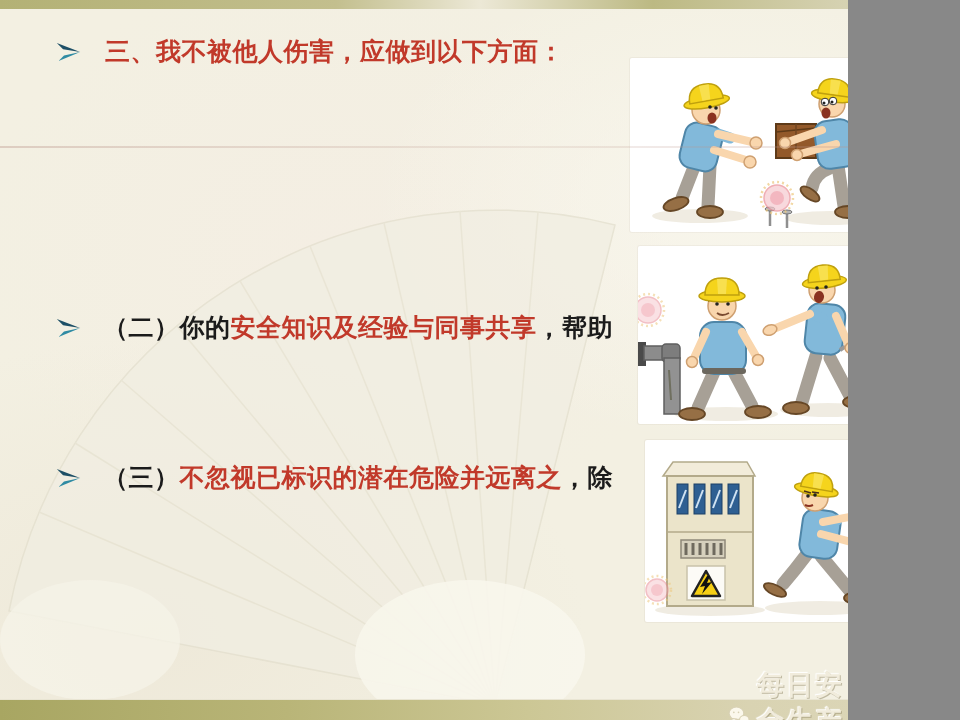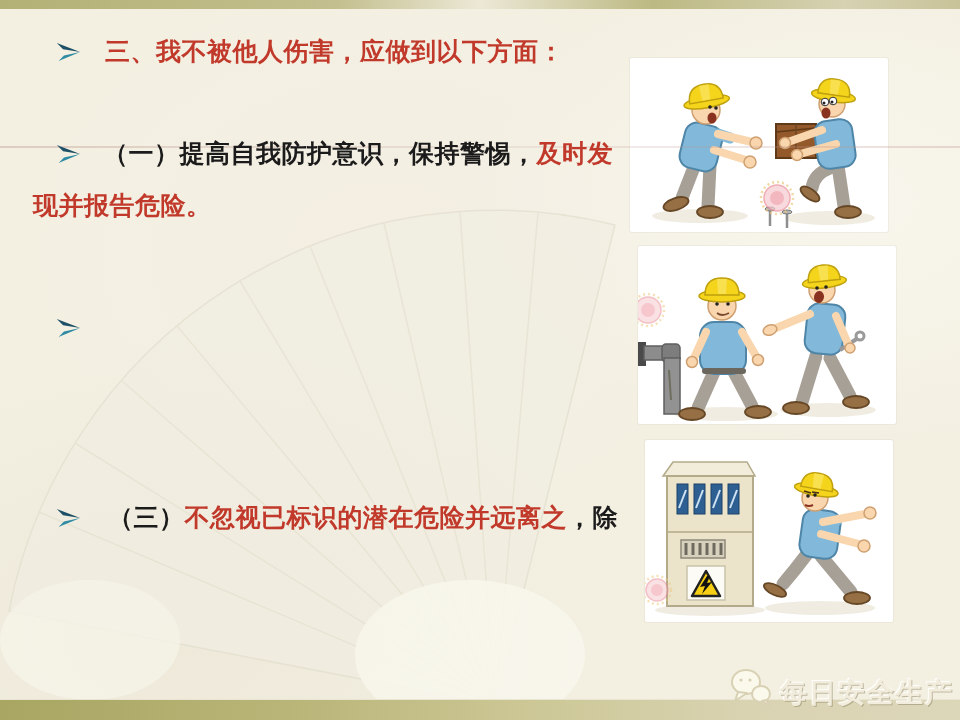--- a/index.html
+++ b/index.html
@@ -1,17 +1,17 @@
 <!DOCTYPE html>
 <html><head>
 <meta charset="utf-8">
 <style>
   html,body{margin:0;padding:0;background:#888;}
   .slide{
-    position:relative;width:960px;height:720px;overflow:hidden;
+    position:relative;width:848px;height:720px;overflow:hidden;
     font-family:"DejaVu Sans",sans-serif;
     background:
       radial-gradient(ellipse 620px 420px at 18% 88%, rgba(232,224,206,.45), transparent 70%),
       radial-gradient(ellipse 520px 340px at 88% 28%, rgba(250,248,240,.75), transparent 72%),
       radial-gradient(ellipse 500px 380px at 40% 35%, rgba(245,236,228,.5), transparent 75%),
       #f3f0e2;
   }
   .bar-top{
     position:absolute;left:0;top:0;width:960px;height:9px;z-index:8;
     background:linear-gradient(90deg,#b3b175 0%,#c3bf8e 35%,#ece8d6 50%,#bcb983 68%,#d6d2b2 88%,#c8c398 100%);
@@ -30,21 +30,21 @@
   .row .arr{position:absolute;left:22px;width:27px;height:22px;}
   .title-row{top:32px;}
   .title-row .arr{top:9px;}
   .title-text{
     margin:0;padding-left:72px;font-size:25px;line-height:40px;font-weight:bold;
     color:#c1392a;letter-spacing:.5px;
   }
   .bullet .line{margin:0;font-size:25px;line-height:52px;font-weight:bold;color:#1b1b1b;letter-spacing:.5px;}
   .bullet .l1{padding-left:70px;}
   .bullet .arr{top:15px;}
-  .b1{top:128px;} .b2{top:302px;} .b3{top:492px;text-align:center;}
+  .b1{top:128px;} .b2{top:302px;} .b3{top:452px;}
   .red{color:#c1392a;}
   .black{color:#1b1b1b;}
   .panel{
     position:absolute;background:#ffffff;z-index:3;border-radius:2px;
     box-shadow:0 0 0 1px rgba(120,110,80,.06);
   }
   .p1{left:630px;top:58px;width:258px;height:174px;}
   .p2{left:638px;top:246px;width:258px;height:178px;}
   .p3{left:645px;top:440px;width:248px;height:182px;}
   .panel svg{display:block;}
@@ -99,38 +99,29 @@
   <div class="row title-row">
     <span class="arr">
       <svg width="27" height="22" viewBox="0 0 30 24">
         <polygon points="2,2 28,12 9,9" fill="#1d4f66"></polygon>
         <polygon points="4,22 28,12 10,16" fill="#2f8ba3"></polygon>
       </svg>
     </span>
     <p class="title-text">三、我不被他人伤害，应做到以下方面：</p>
   </div>
 
-  <div class="row bullet b1">
-    <span class="arr">
-      <svg width="27" height="22" viewBox="0 0 30 24">
-        <polygon points="2,2 28,12 9,9" fill="#1d4f66"></polygon>
-        <polygon points="4,22 28,12 10,16" fill="#2f8ba3"></polygon>
-      </svg>
-    </span>
-    <p class="line l1"><span class="black">（一）提高自我防护意识，保持警惕，</span><span class="red">及时发</span></p>
-    <p class="line l2"><span class="red">现并报告危险。</span></p>
-  </div>
 
   <div class="row bullet b2">
     <span class="arr">
       <svg width="27" height="22" viewBox="0 0 30 24">
         <polygon points="2,2 28,12 9,9" fill="#1d4f66"></polygon>
         <polygon points="4,22 28,12 10,16" fill="#2f8ba3"></polygon>
       </svg>
     </span>
+    <p class="line l1"><span class="black">（二）你的</span><span class="red">安全知识及经验与同事共享</span><span class="black">，帮助</span></p>
   </div>
 
   <div class="row bullet b3">
     <span class="arr">
       <svg width="27" height="22" viewBox="0 0 30 24">
         <polygon points="2,2 28,12 9,9" fill="#1d4f66"></polygon>
         <polygon points="4,22 28,12 10,16" fill="#2f8ba3"></polygon>
       </svg>
     </span>
     <p class="line l1"><span class="black">（三）</span><span class="red">不忽视已标识的潜在危险并远离之</span><span class="black">，除</span></p>

